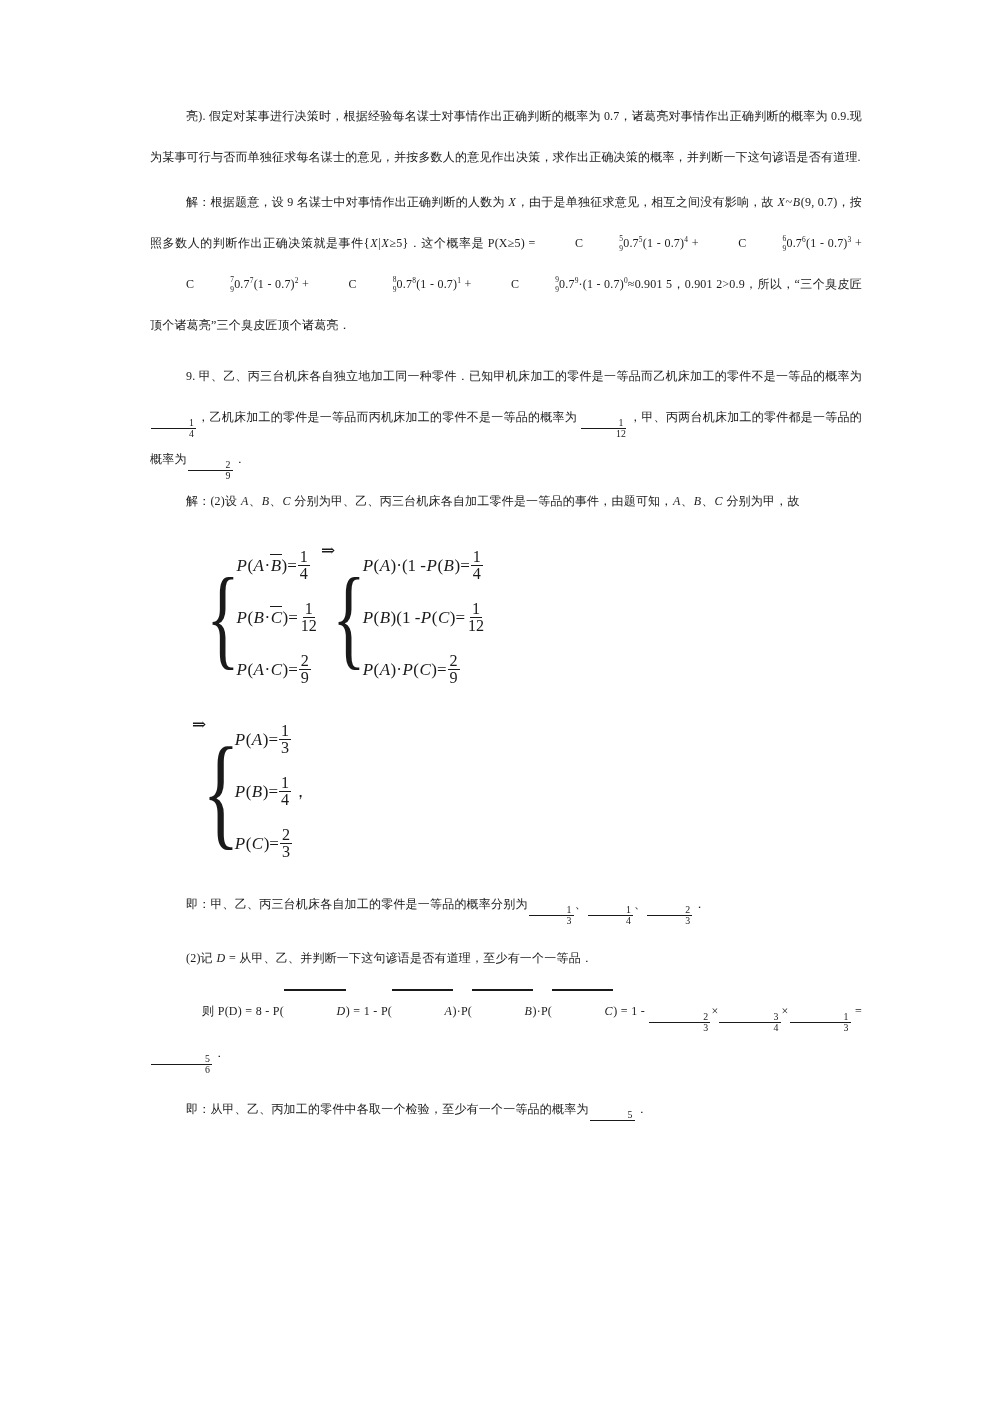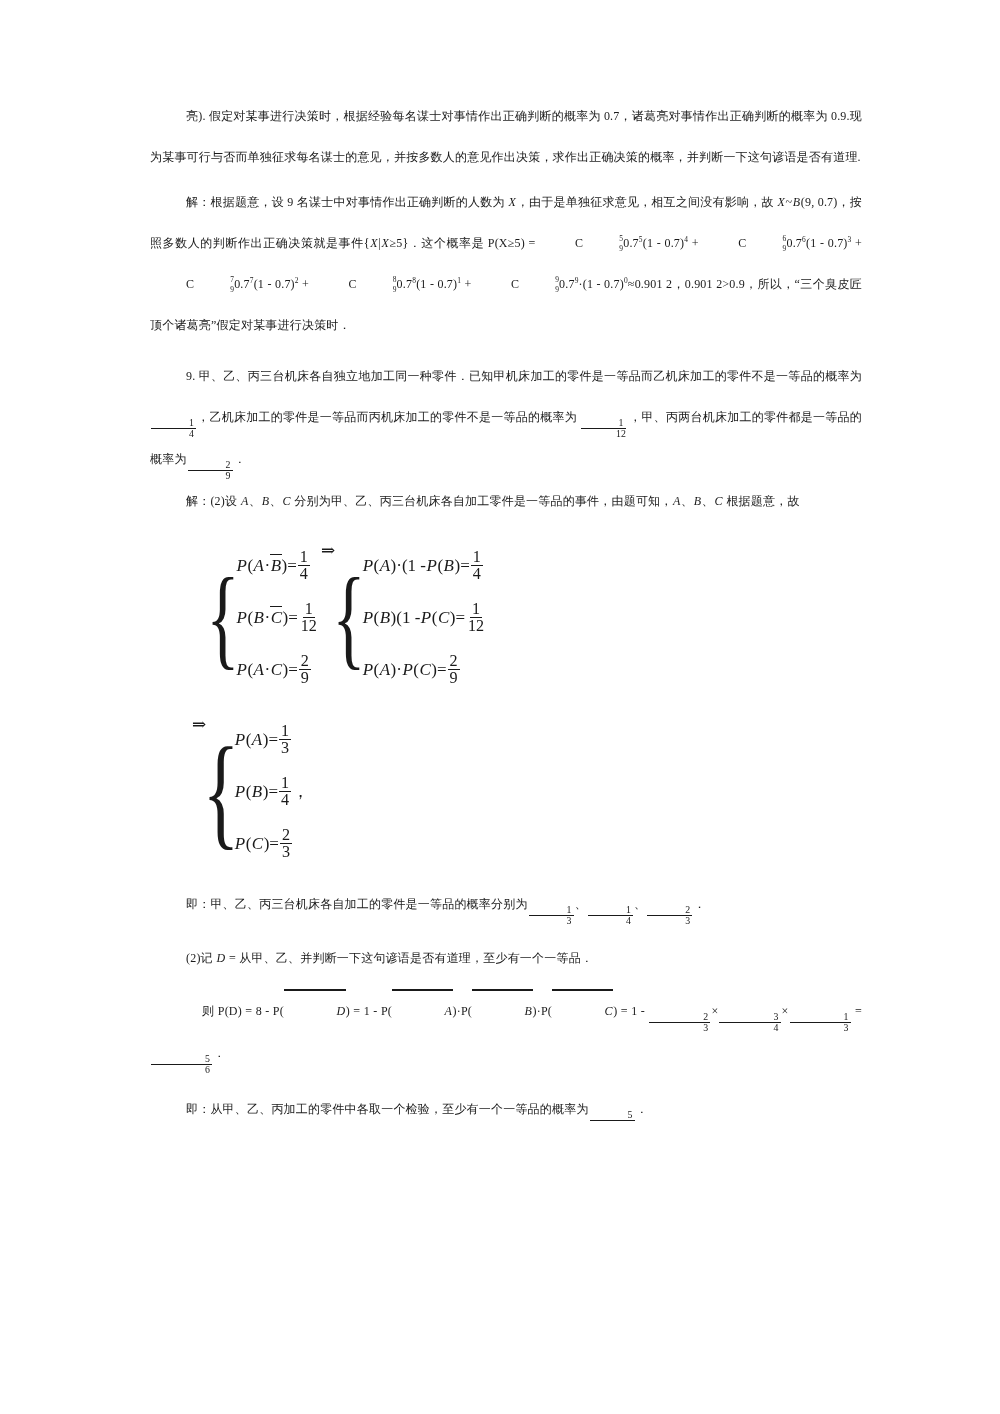--- a/index.html
+++ b/index.html
@@ -176,40 +176,40 @@
             <span class="sup">7</span>
             <span class="sub">9</span>
           </span></span><span class="num">0.7</span><sup class="s">7</sup><span class="num">(1 - 0.7)</span><sup class="s">2</sup> +
       <span class="comb"><span class="cc">C</span><span class="idx">
             <span class="sup">8</span>
             <span class="sub">9</span>
           </span></span><span class="num">0.7</span><sup class="s">8</sup><span class="num">(1 - 0.7)</span><sup class="s">1</sup> +
       <span class="comb"><span class="cc">C</span><span class="idx">
             <span class="sup">9</span>
             <span class="sub">9</span>
-          </span></span><span class="num">0.7</span><sup class="s">9</sup>·<span class="num">(1 - 0.7)</span><sup class="s">0</sup><span>≈</span><span class="num">0.901 2</span>，<span class="num">0.901 2&gt;0.9，</span><span>所以，</span><span>“三个臭皮匠顶个诸葛亮”</span><span>假定对某事进行决策时．</span>
+          </span></span><span class="num">0.7</span><sup class="s">9</sup>·<span class="num">(1 - 0.7)</span><sup class="s">0</sup><span>≈</span><span class="num">0.901 5</span>，<span class="num">0.901 2&gt;0.9，</span><span>所以，</span><span>“三个臭皮匠顶个诸葛亮”</span><span>三个臭皮匠顶个诸葛亮．</span>
     </p>
 
     <p class="para indent block-gap-m">
       <span class="num">9.</span><span> 甲、乙、丙三台机床各自独立地加工同一种零件．已知甲机床加工的零件是一等品而乙机床加工的零件不是一等品的概率为</span><span class="frac">
           <span class="top">1</span>
           <span class="bot">4</span>
         </span><span>，乙机床加工的零件是一等品而丙机床加工的零件不是一等品的概率为</span><span class="frac">
           <span class="top">1</span>
           <span class="bot">12</span>
         </span><span>，甲、丙两台机床加工的零件都是一等品的概率为</span><span class="frac">
           <span class="top">2</span>
           <span class="bot">9</span>
         </span><span>．</span>
     </p>
 
 
 
     <p class="para indent">
-      <span>解：(2)设 </span><i class="v">A</i><span>、</span><i class="v">B</i><span>、</span><i class="v">C</i><span> 分别为甲、乙、丙三台机床各自加工零件是一等品的事件，由题可知，</span><i class="v">A</i><span>、</span><i class="v">B</i><span>、</span><i class="v">C</i><span> 根据题意，故</span>
+      <span>解：(2)设 </span><i class="v">A</i><span>、</span><i class="v">B</i><span>、</span><i class="v">C</i><span> 分别为甲、乙、丙三台机床各自加工零件是一等品的事件，由题可知，</span><i class="v">A</i><span>、</span><i class="v">B</i><span>、</span><i class="v">C</i><span> 分别为甲，故</span>
     </p>
 
     <div class="eqwrap eq-pad">
       <div class="eqrow">
         <div class="sys">
           <div class="brace">{</div>
           <div class="sys-lines">
             <div class="eqline">
               <i class="v">P</i>
                 <span> (</span>

